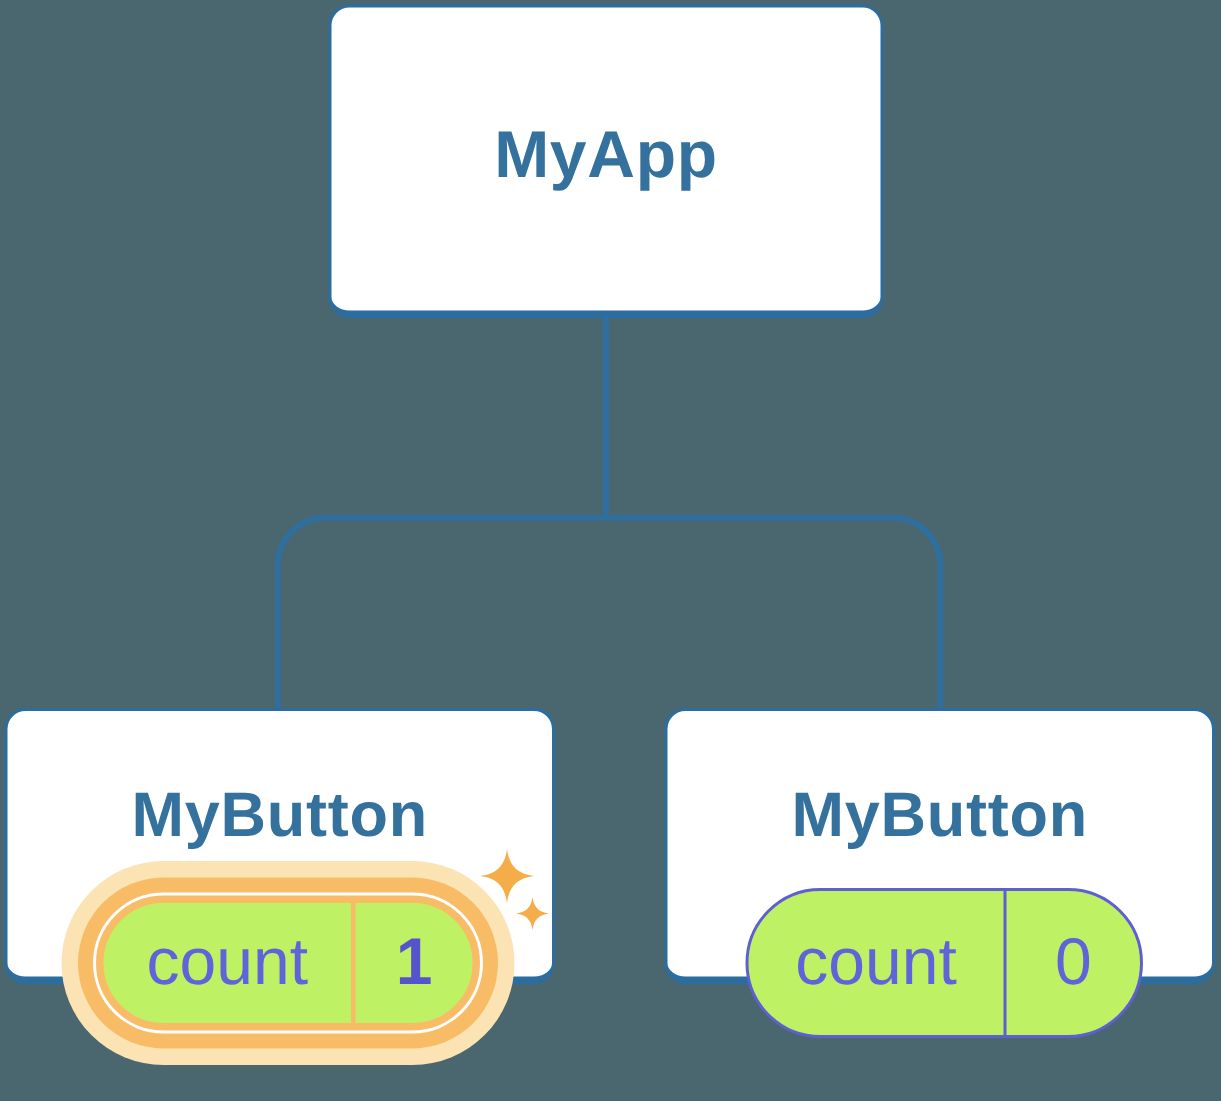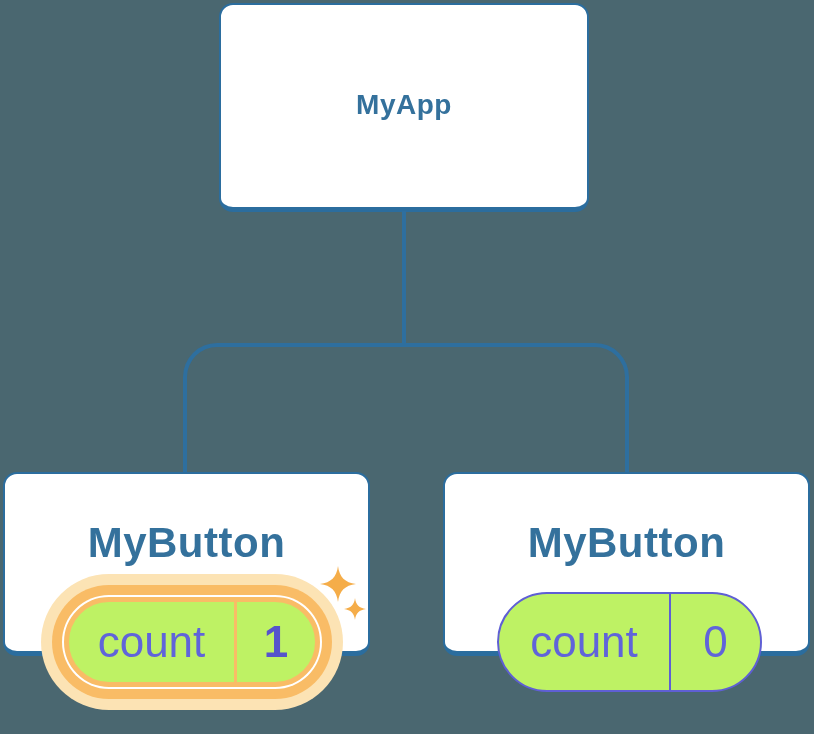--- a/index.html
+++ b/index.html
@@ -15,21 +15,21 @@
     border-radius:14px;box-sizing:border-box;
   }
   .node-root{left:219px;top:3px;width:370px;height:209px;}
   .node-child{top:472px;width:367px;height:184px;}
   .node-child.left{left:3px;}
   .node-child.right{left:443px;}
   .node-title{
     position:absolute;left:0;right:0;text-align:center;
     color:#34719c;font-weight:700;letter-spacing:0.5px;
   }
-  .node-root .node-title{top:50%;transform:translateY(-54%);font-size:28px;line-height:1;}
+  .node-root .node-title{top:50%;transform:translateY(-54%);font-size:44px;line-height:1;}
   .node-child .node-title{top:48px;font-size:42px;line-height:1;}
   
   .stem{
     position:absolute;left:402px;top:211px;width:4px;height:133px;
     background:#2e6f9f;
   }
   .bracket{
     position:absolute;left:183px;top:343px;width:446px;height:129px;
     box-sizing:border-box;
     border:4px solid #2e6f9f;border-bottom:none;

